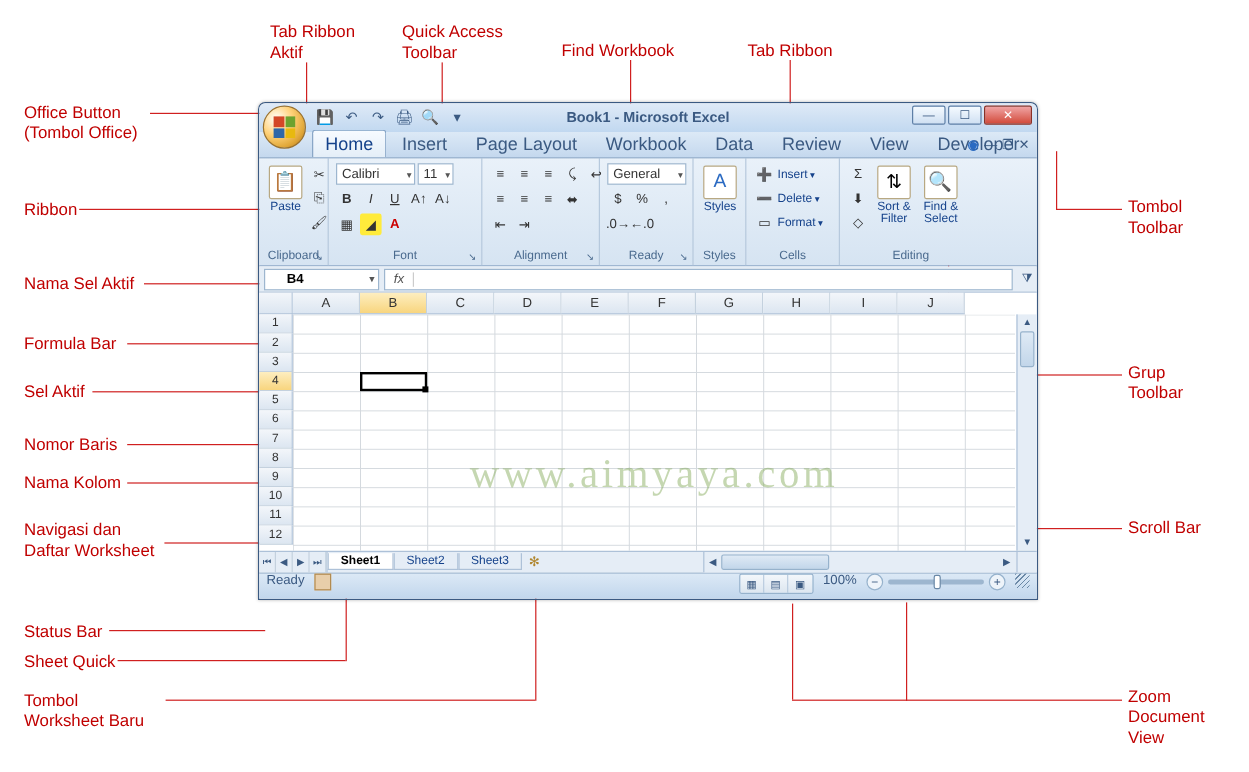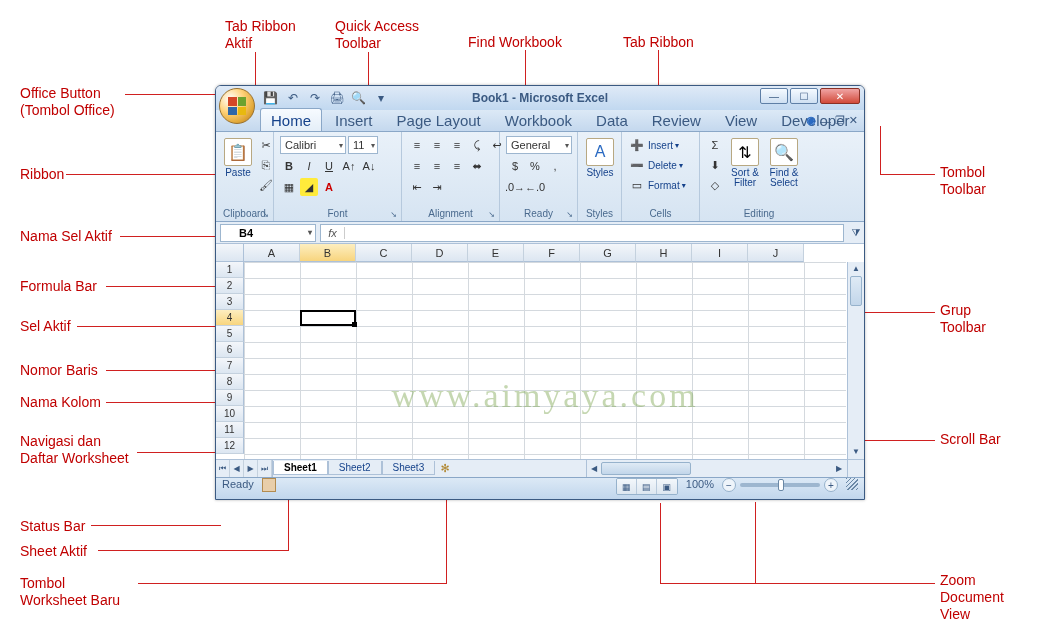--- a/index.html
+++ b/index.html
@@ -115,21 +115,21 @@
 <div class="label" style="left:623px; top:34px">Tab Ribbon</div>
 <div class="label" style="left:20px; top:166px">Ribbon</div>
 <div class="label" style="left:20px; top:228px">Nama Sel Aktif</div>
 <div class="label" style="left:20px; top:278px">Formula Bar</div>
 <div class="label" style="left:20px; top:318px">Sel Aktif</div>
 <div class="label" style="left:20px; top:362px">Nomor Baris</div>
 <div class="label" style="left:20px; top:394px">Nama Kolom</div>
 <div class="label" style="left:20px; top:433px">Navigasi dan
 Daftar Worksheet</div>
 <div class="label" style="left:20px; top:518px">Status Bar</div>
-<div class="label" style="left:20px; top:543px">Sheet Aktif</div>
+<div class="label" style="left:20px; top:543px">Sheet Quick</div>
 <div class="label" style="left:20px; top:575px">Tombol
 Worksheet Baru</div>
 <div class="label" style="left:940px; top:164px">Tombol
 Toolbar</div>
 <div class="label" style="left:940px; top:302px">Grup
 Toolbar</div>
 <div class="label" style="left:940px; top:431px">Scroll Bar</div>
 <div class="label" style="left:940px; top:572px">Zoom
 Document
 View</div>

